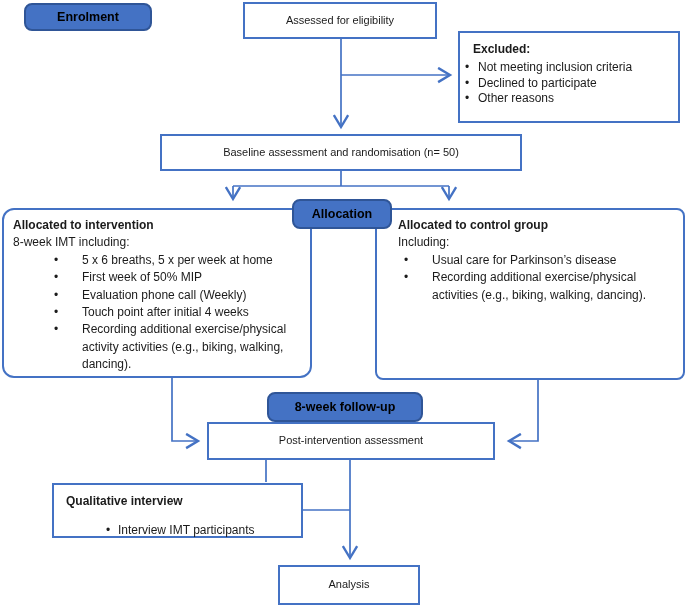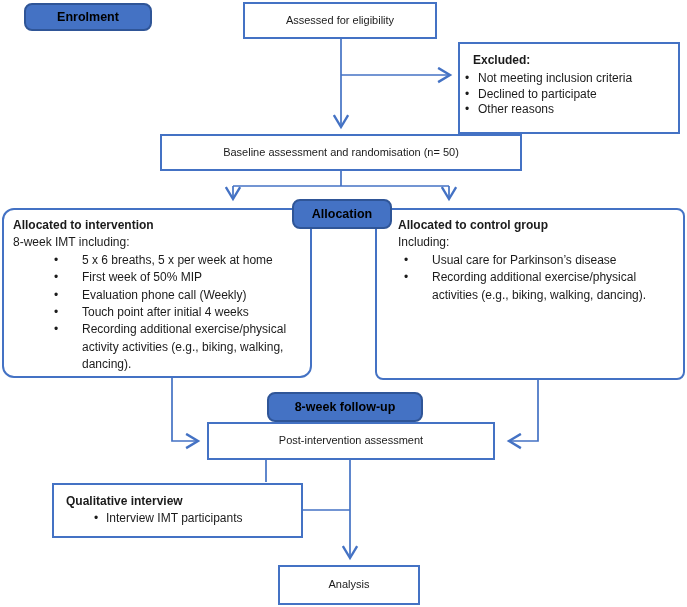--- a/index.html
+++ b/index.html
@@ -68,21 +68,21 @@
   .box.bigright { padding: 7px 10px 4px 21px; }
   .box.bigleft ul  { list-style: none; margin: 0; padding: 0 0 0 41px; }
   .box.bigleft li  { position: relative; padding-left: 28px; }
   .box.bigright ul { list-style: none; margin: 0; padding: 0 0 0 6px; }
   .box.bigright li { position: relative; padding-left: 28px; }
   .box.bigleft li::before,
   .box.bigright li::before { content: "\2022"; position: absolute; left: 0; }
 
   
   .box.qualitative { padding: 8px 8px 4px 12px; }
-  .box.qualitative ul { list-style: none; margin: 0; padding: 0 0 0 28px; }
+  .box.qualitative ul { list-style: none; margin: 12px; padding: 0 0 0 28px; }
   .box.qualitative li { position: relative; padding-left: 12px; }
   .box.qualitative li::before { content: "\2022"; position: absolute; left: 0; }
 </style>
 </head>
 <body>
 
 <div class="canvas">
 
   <svg class="connectors" width="687" height="607" viewBox="0 0 687 607">
     <defs>
@@ -114,21 +114,21 @@
   </div>
 
   <div class="pill" style="left:267px; top:392px; width:156px; height:30px;">
     <span>8-week follow-up</span>
   </div>
 
   <div class="box centered" style="left:243px; top:2px; width:194px; height:37px;">
     <span>Assessed for eligibility</span>
   </div>
 
-  <div class="box excluded" style="left:458px; top:42px; width:222px; height:92px;">
+  <div class="box excluded" style="left:458px; top:31px; width:222px; height:92px;">
     <div class="box-title">Excluded:</div>
     <ul>
       <li>Not meeting inclusion criteria</li>
       <li>Declined to participate</li>
       <li>Other reasons</li>
     </ul>
   </div>
 
   <div class="box centered" style="left:160px; top:134px; width:362px; height:37px;">
     <span>Baseline assessment and randomisation (n= 50)</span>

